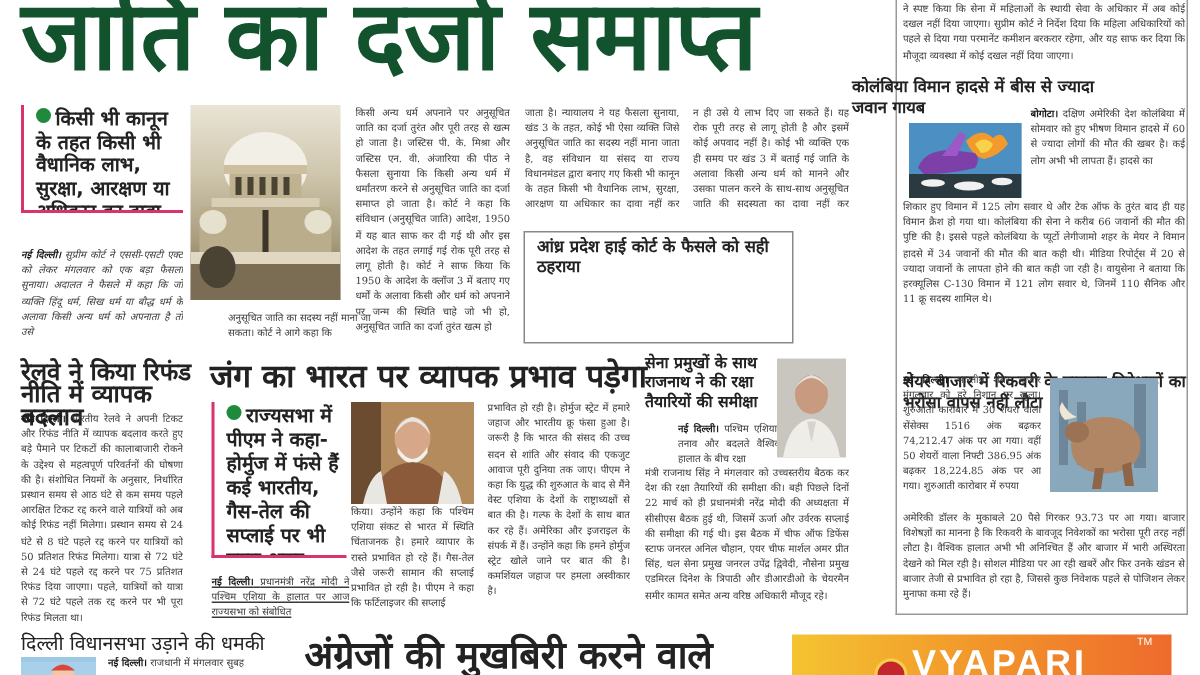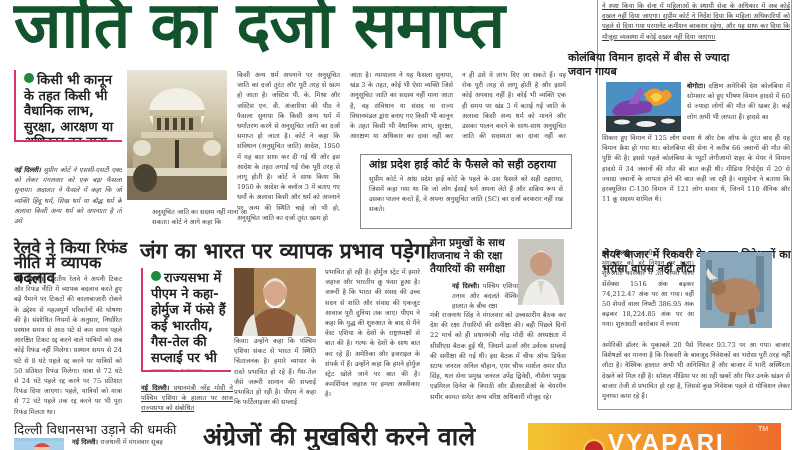--- a/index.html
+++ b/index.html
@@ -61,23 +61,22 @@
     <rect x="0" y="106" width="100" height="24" fill="#7a6d54"></rect>
     <ellipse cx="18" cy="108" rx="12" ry="14" fill="#4a4233"></ellipse>
   </svg>
 </div>
 <div class="abs caption" style="left:127px; top:207px; width:102px; height:22px; overflow:hidden;">अनुसूचित जाति का सदस्य नहीं माना जा सकता। कोर्ट ने आगे कहा कि</div>
 
 <div class="abs body-text" style="left:237px; top:70px; width:103px; height:160px;">किसी अन्य धर्म अपनाने पर अनुसूचित जाति का दर्जा तुरंत और पूरी तरह से खत्म हो जाता है। जस्टिस पी. के. मिश्रा और जस्टिस एन. वी. अंजारिया की पीठ ने फैसला सुनाया कि किसी अन्य धर्म में धर्मांतरण करने से अनुसूचित जाति का दर्जा समाप्त हो जाता है। कोर्ट ने कहा कि संविधान (अनुसूचित जाति) आदेश, 1950 में यह बात साफ कर दी गई थी और इस आदेश के तहत लगाई गई रोक पूरी तरह से लागू होती है। कोर्ट ने साफ किया कि 1950 के आदेश के क्लॉज 3 में बताए गए धर्मों के अलावा किसी और धर्म को अपनाने पर जन्म की स्थिति चाहे जो भी हो, अनुसूचित जाति का दर्जा तुरंत खत्म हो</div>
 <div class="abs body-text" style="left:350px; top:70px; width:103px; height:72px;">जाता है। न्यायालय ने यह फैसला सुनाया, खंड 3 के तहत, कोई भी ऐसा व्यक्ति जिसे अनुसूचित जाति का सदस्य नहीं माना जाता है, वह संविधान या संसद या राज्य विधानमंडल द्वारा बनाए गए किसी भी कानून के तहत किसी भी वैधानिक लाभ, सुरक्षा, आरक्षण या अधिकार का दावा नहीं कर सकता और</div>
 <div class="abs body-text" style="left:462px; top:70px; width:104px; height:72px;">न ही उसे ये लाभ दिए जा सकते हैं। यह रोक पूरी तरह से लागू होती है और इसमें कोई अपवाद नहीं है। कोई भी व्यक्ति एक ही समय पर खंड 3 में बताई गई जाति के अलावा किसी अन्य धर्म को मानने और उसका पालन करने के साथ-साथ अनुसूचित जाति की सदस्यता का दावा नहीं कर सकता।’</div>
 
-<div class="abs boxed" style="left:360px; top:154px; width:212px; height:75px;">
+<div class="abs boxed" style="left:349px; top:154px; width:180px; height:75px;">
   <div class="subhead" style="font-size:11px; margin-bottom:2px;">आंध्र प्रदेश हाई कोर्ट के फैसले को सही ठहराया</div>
-  <div class="body-text" style="height:44px;">सुप्रीम कोर्ट ने आंध्र प्रदेश हाई कोर्ट के पहले के उस फैसले को सही ठहराया, जिसमें कहा गया था कि जो लोग ईसाई धर्म अपना लेते हैं और सक्रिय रूप से उसका पालन करते हैं, वे अपना अनुसूचित जाति (SC) का दर्जा बरकरार नहीं रख सकते।</div>
 </div>
 
 <div class="abs subhead" style="left:14px; top:240px; width:115px; font-size:16px; line-height:15px;">रेलवे ने किया रिफंड नीति में व्यापक बदलाव</div>
 <div class="abs body-text" style="left:14px; top:274px; width:108px; height:140px;">
   <b>नयी दिल्ली।</b> <span>भारतीय रेलवे ने अपनी टिकट और रिफंड नीति में व्यापक बदलाव करते हुए बड़े पैमाने पर टिकटों की कालाबाजारी रोकने के उद्देश्य से महत्वपूर्ण परिवर्तनों की घोषणा की है। संशोधित नियमों के अनुसार, निर्धारित प्रस्थान समय से आठ घंटे से कम समय पहले आरक्षित टिकट रद्द करने वाले यात्रियों को अब कोई रिफंड नहीं मिलेगा। प्रस्थान समय से 24 घंटे से 8 घंटे पहले रद्द करने पर यात्रियों को 50 प्रतिशत रिफंड मिलेगा। यात्रा से 72 घंटे से 24 घंटे पहले रद्द करने पर 75 प्रतिशत रिफंड दिया जाएगा। पहले, यात्रियों को यात्रा से 72 घंटे पहले तक रद्द करने पर भी पूरा रिफंड मिलता था।</span>
 </div>
 
 <div class="abs subhead" style="left:140px; top:239px; width:310px; font-size:21px; line-height:24px; white-space:nowrap;">जंग का भारत पर व्यापक प्रभाव पड़ेगा</div>
 <div class="abs pull" style="left:141px; top:268px; width:90px; height:104px; font-size:13px; line-height:16px; overflow:hidden;">
   <span class="dot"></span><span>राज्यसभा में पीएम ने कहा-होर्मुज में फंसे हैं कई भारतीय, गैस-तेल की सप्लाई पर भी गहरा असर</span>
@@ -109,37 +108,37 @@
     <rect width="46" height="66" fill="#c9c6bf"></rect>
     <ellipse cx="23" cy="24" rx="11" ry="13" fill="#c89a80"></ellipse>
     <path d="M12 20 Q23 6 34 20 Q30 12 23 11 Q16 12 12 20Z" fill="#e4e2de"></path>
     <path d="M4 66 Q8 42 23 40 Q38 42 42 66Z" fill="#efede8"></path>
     <path d="M20 42 L23 56 L26 42Z" fill="#d6d3cc"></path>
   </svg>
 </div>
 <div class="abs body-text" style="left:430px; top:310px; width:136px; height:104px;">मंत्री राजनाथ सिंह ने मंगलवार को उच्चस्तरीय बैठक कर देश की रक्षा तैयारियों की समीक्षा की। बही पिछले दिनों 22 मार्च को ही प्रधानमंत्री नरेंद्र मोदी की अध्यक्षता में सीसीएस बैठक हुई थी, जिसमें ऊर्जा और उर्वरक सप्लाई की समीक्षा की गई थी। इस बैठक में चीफ ऑफ डिफेंस स्टाफ जनरल अनिल चौहान, एयर चीफ मार्शल अमर प्रीत सिंह, थल सेना प्रमुख जनरल उपेंद्र द्विवेदी, नौसेना प्रमुख एडमिरल दिनेश के त्रिपाठी और डीआरडीओ के चेयरमैन समीर कामत समेत अन्य वरिष्ठ अधिकारी मौजूद रहे।</div>
 
 <div class="abs right-col"></div>
-<div class="abs body-text" style="left:602px; top:1px; width:188px; height:52px;text-decoration:underline;">ने स्पष्ट किया कि सेना में महिलाओं के स्थायी सेवा के अधिकार में अब कोई दखल नहीं दिया जाएगा। सुप्रीम कोर्ट ने निर्देश दिया कि महिला अधिकारियों को पहले से दिया गया परमानेंट कमीशन बरकरार रहेगा, और यह साफ कर दिया कि मौजूदा व्यवस्था में कोई दखल नहीं दिया जाएगा।</div>
+<div class="abs body-text" style="left:602px; top:1px; width:188px; height:52px;">ने स्पष्ट किया कि सेना में महिलाओं के स्थायी सेवा के अधिकार में अब कोई दखल नहीं दिया जाएगा। सुप्रीम कोर्ट ने निर्देश दिया कि महिला अधिकारियों को पहले से दिया गया परमानेंट कमीशन बरकरार रहेगा, और यह साफ कर दिया कि मौजूदा व्यवस्था में कोई दखल नहीं दिया जाएगा।</div>
 
 <div class="abs subhead" style="left:568px; top:51px; width:188px; font-size:11px; line-height:14px;">कोलंबिया विमान हादसे में बीस से ज्यादा जवान गायब</div>
 <div class="abs img-box" style="left:606px; top:82px; width:75px; height:50px; background:#3a78a8;">
   <svg width="75" height="50" viewBox="0 0 75 50">
     <rect width="75" height="50" fill="#4c8fc2"></rect>
     <rect y="34" width="75" height="16" fill="#2b3a40"></rect>
     <ellipse cx="16" cy="40" rx="8" ry="2.5" fill="#f1f1f1"></ellipse>
     <ellipse cx="40" cy="42" rx="10" ry="3" fill="#f1f1f1"></ellipse>
     <ellipse cx="62" cy="39" rx="7" ry="2.5" fill="#f1f1f1"></ellipse>
     <path d="M38 12 Q48 2 56 10 Q62 4 66 14 Q60 22 50 24 Q42 22 38 12Z" fill="#f39a2c"></path>
     <path d="M44 14 Q50 8 56 14 Q54 20 48 20Z" fill="#f7d24a"></path>
     <path d="M6 30 Q10 18 28 18 L44 20 Q48 24 44 30 Q28 34 10 34Z" fill="#7d3fa8"></path>
     <path d="M22 22 L34 6 L38 8 L32 22Z" fill="#9b58c6"></path>
   </svg>
 </div>
-<div class="abs body-text" style="left:687px; top:81px; width:103px; height:52px;">
+<div class="abs body-text" style="left:687px; top:71px; width:103px; height:52px;">
   <b>बोगोटा।</b> <span>दक्षिण अमेरिकी देश कोलंबिया में सोमवार को हुए भीषण विमान हादसे में 60 से ज्यादा लोगों की मौत की खबर है। कई लोग अभी भी लापता हैं। हादसे का</span>
 </div>
 <div class="abs body-text" style="left:602px; top:133px; width:188px; height:82px;">शिकार हुए विमान में 125 लोग सवार थे और टेक ऑफ के तुरंत बाद ही यह विमान क्रैश हो गया था। कोलंबिया की सेना ने करीब 66 जवानों की मौत की पुष्टि की है। इससे पहले कोलंबिया के प्यूर्टो लेगीजामो शहर के मेयर ने विमान हादसे में 34 जवानों की मौत की बात कही थी। मीडिया रिपोर्ट्स में 20 से ज्यादा जवानों के लापता होने की बात कही जा रही है। वायुसेना ने बताया कि हरक्यूलिस C-130 विमान में 121 लोग सवार थे, जिनमें 110 सैनिक और 11 क्रू सदस्य शामिल थे।</div>
 
 <div class="abs subhead" style="left:602px; top:216px; width:190px; font-size:11px; line-height:14px;margin-top:32px;">शेयर बाजार में रिकवरी के बावजूद निवेशकों का भरोसा वापस नहीं लौटा</div>
 <div class="abs body-text" style="left:602px; top:248px; width:92px; height:92px;">
   <b>नई दिल्ली।</b> <span>भारतीय शेयर बाजार मंगलवार को हरे निशान पर खुला। शुरुआती कारोबार में 30 शेयरों वाला सेंसेक्स 1516 अंक बढ़कर 74,212.47 अंक पर आ गया। वहीं 50 शेयरों वाला निफ्टी 386.95 अंक बढ़कर 18,224.85 अंक पर आ गया। शुरुआती कारोबार में रुपया</span>
 </div>
 <div class="abs img-box" style="left:700px; top:252px; width:72px; height:76px; background:#7ea0b8;">
   <svg width="72" height="76" viewBox="0 0 72 76">

